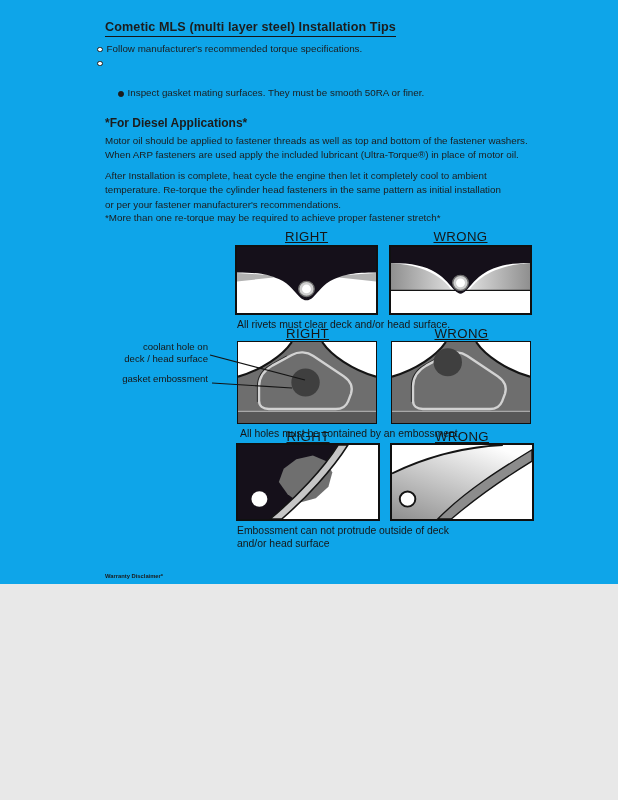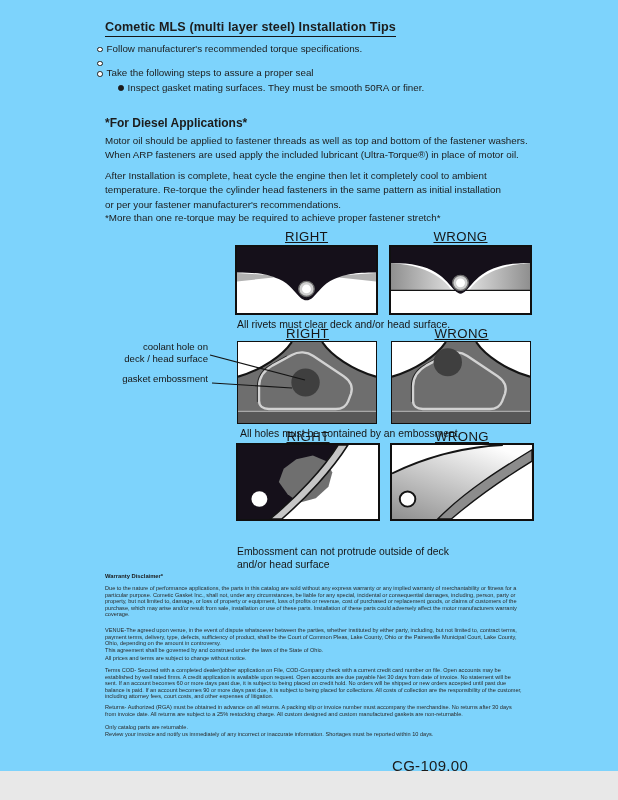--- a/index.html
+++ b/index.html
@@ -1,33 +1,33 @@
 <!DOCTYPE html>
 <html><head>
 <meta charset="utf-8">
 <style>
   html,body{margin:0;padding:0;background:#e8e8e8;}
   #page{
-    position:relative;width:618px;height:771px;background:#7dd3fc;
+    position:relative;width:618px;height:584px;background:#0ea5e9;
     font-family:"Liberation Sans",sans-serif;color:#1c1c1c;overflow:hidden;
     margin:0 auto;
   }
   .abs{position:absolute;}
   .pre{white-space:pre-line;}
   .title{
     left:105px;top:20px;font-size:12.6px;font-weight:bold;
     border-bottom:1.6px solid #151515;padding-bottom:2px;letter-spacing:.1px;
   }
   .bullets{left:97px;top:42px;font-size:9.8px;line-height:14.2px;width:470px;}
   .b-row{display:flex;align-items:flex-start;}
   .b-row .mark{
     width:3.6px;height:3.6px;border:1px solid #222;border-radius:50%;
     margin:4.6px 4px 0 0;flex:0 0 auto;background:#fff;
   }
-  .b-sub{margin-left:21px;}
+  .b-sub{margin-left:21px;margin-top:20px;}
   .b-sub .mark{background:#1c1c1c;border-color:#1c1c1c;}
   .h2{left:105px;top:116px;font-size:12px;font-weight:bold;}
   .para{font-size:9.8px;line-height:14.3px;width:480px;}
   .p1{left:105px;top:134px;}
   .p2{left:105px;top:169px;}
   .p3{left:105px;top:211px;}
   .dg-head{font-size:13.2px;letter-spacing:.4px;text-align:center;color:#161616;text-decoration:underline;}
   .dg-box{border:2px solid #101010;background:#fff;line-height:0;}
   .dg-box.thin{border-width:1.5px;}
   .cap{font-size:10.4px;line-height:13px;color:#161616;}
@@ -44,24 +44,20 @@
 
   <div class="abs title">Cometic MLS (multi layer steel) Installation Tips</div>
 
   <div class="abs bullets">
     <div class="b-row">
       <span class="mark"></span>
       <span>Follow manufacturer's recommended torque specifications.</span>
     </div>
     <div class="b-row">
       <span class="mark"></span>
-    </div>
-    <div class="b-row">
-      <span class="mark"></span>
-      <span>Take the following steps to assure a proper seal</span>
     </div>
     <div class="b-row b-sub">
       <span class="mark"></span>
       <span>Inspect gasket mating surfaces.  They must be smooth 50RA or finer.</span>
     </div>
   </div>
 
   <div class="abs h2">*For Diesel Applications*</div>
   <div class="abs para pre p1">Motor oil should be applied to fastener threads as well as top and bottom of the fastener washers.
 When ARP fasteners are used apply the included lubricant (Ultra-Torque®) in place of motor oil.</div>
@@ -174,21 +170,21 @@
         </linearGradient>
       </defs>
       <rect width="144" height="78" fill="#ffffff"></rect>
       <path d="M0,30 C38,11 76,2 114,0 L144,0 L144,5 C112,25 76,48 47,78 L0,78 Z" fill="url(#gBand)"></path>
       <path d="M0,30 C38,11 76,2 114,0" stroke="#141414" stroke-width="2" fill="none"></path>
       <path d="M144,5 C112,25 76,48 47,78 L61,78 C85,57 117,34 144,17 Z" fill="#8c8c8c" stroke="#141414" stroke-width="1.4"></path>
       <circle cx="16" cy="57" r="8" fill="#ffffff" stroke="#141414" stroke-width="2"></circle>
     </svg>
   </div>
 
-  <div class="abs cap pre" style="left:237px;top:524px;margin-top:21px;">Embossment can not protrude outside of deck
+  <div class="abs cap pre" style="left:237px;top:524px;">Embossment can not protrude outside of deck
 and/or head surface</div>
 
   <div class="abs legal-h">Warranty Disclaimer*</div>
   <div class="abs legal pre" style="left:105px;top:585px;">Due to the nature of performance applications, the parts in this catalog are sold without any express warranty or any implied warranty of merchantability or fitness for a particular purpose.  Cometic Gasket Inc., shall not, under any circumstances, be liable for any special, incidental or consequential damages, including, person, party or property, but not limited to, damage, or loss of property or equipment, loss of profits or revenue, cost of purchased or replacement goods, or claims of customers of the purchase, which may arise and/or result from sale, installation or use of these parts.  Installation of these parts could adversely affect the motor manufacturers warranty coverage.</div>
   <div class="abs legal pre" style="left:105px;top:627px;">VENUE-The agreed upon venue, in the event of dispute whatsoever between the parties, whether instituted by either party, including, but not limited to, contract terms, payment terms, delivery, type, defects, sufficiency of product, shall be the Court of Common Pleas, Lake County, Ohio or the Painesville Municipal Court, Lake County, Ohio, depending on the amount in controversy.
 This agreement shall be governed by and construed under the laws of the State of Ohio.</div>
   <div class="abs legal pre" style="left:105px;top:655px;">All prices and terms are subject to change without notice.</div>
   <div class="abs legal pre" style="left:105px;top:667px;">Terms COD- Secured with a completed dealer/jobber application on File, COD-Company check with a current credit card number on file.  Open accounts may be established by well rated firms.  A credit application is available upon request.  Open accounts are due payable Net 30 days from date of invoice.  No statement will be sent.  If an account becomes 60 or more days past due, it is subject to being placed on credit hold.  No orders will be shipped or new orders accepted until past due balance is paid.  If an account becomes 90 or more days past due, it is subject to being placed for collections.  All costs of collection are the responsibility of the customer, including attorney fees, court costs, and other expenses of litigation.</div>
   <div class="abs legal pre" style="left:105px;top:704px;">Returns- Authorized (RGA) must be obtained in advance on all returns.  A packing slip or invoice number must accompany the merchandise.  No returns after 30 days from invoice date.  All returns are subject to a 25% restocking charge.  All custom designed and custom manufactured gaskets are non-returnable.</div>
   <div class="abs legal pre" style="left:105px;top:724px;">Only catalog parts are returnable.

